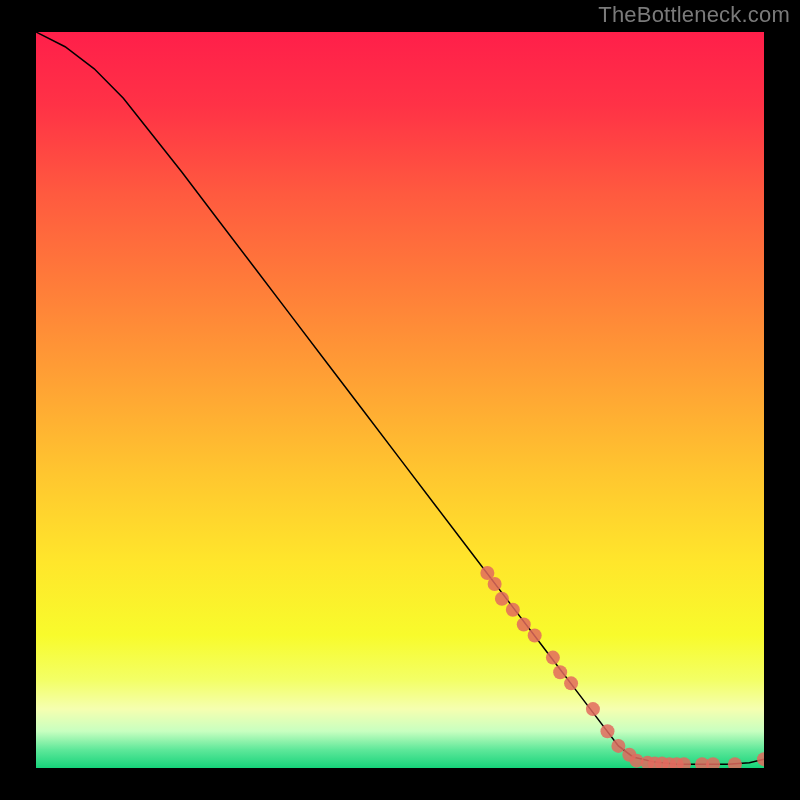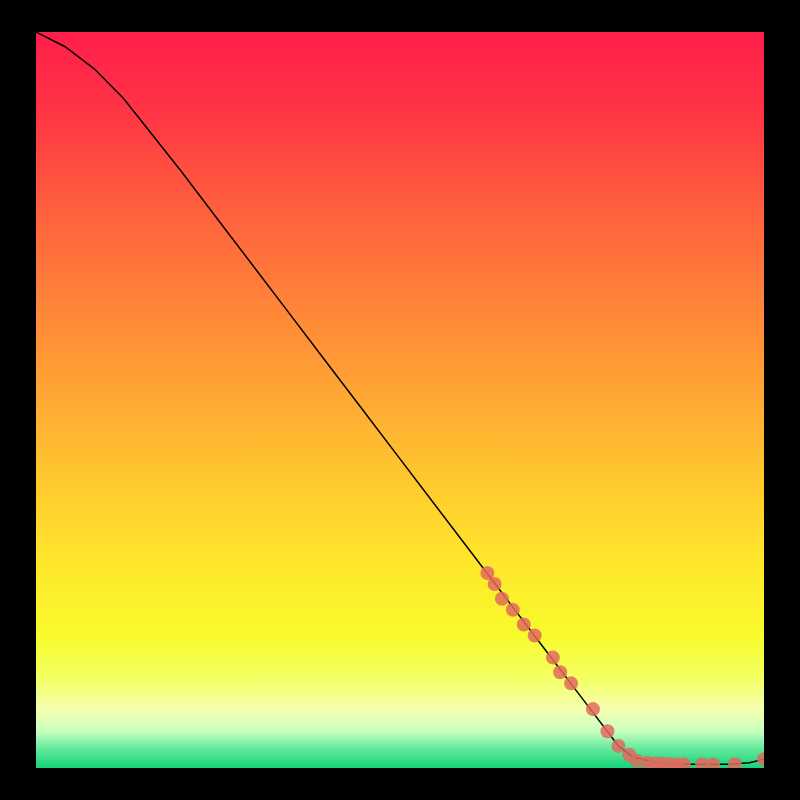--- a/index.html
+++ b/index.html
@@ -34,20 +34,21 @@
     height: 736px;
   }
   .plot svg {
     display: block;
   }
 </style>
 </head>
 <body>
 
 <div class="frame">
+  <div class="watermark">TheBottleneck.com</div>
   <div class="plot">
     <svg id="chart-svg" width="728" height="736" viewBox="0 0 728 736">
       <defs>
         <linearGradient id="bg-grad" x1="0" y1="0" x2="0" y2="1">
             <stop offset="0%" stop-color="#ff1f4a"></stop>
             <stop offset="10%" stop-color="#ff3246"></stop>
             <stop offset="22%" stop-color="#ff5a3f"></stop>
             <stop offset="35%" stop-color="#ff7e39"></stop>
             <stop offset="48%" stop-color="#ffa334"></stop>
             <stop offset="60%" stop-color="#ffc62f"></stop>

